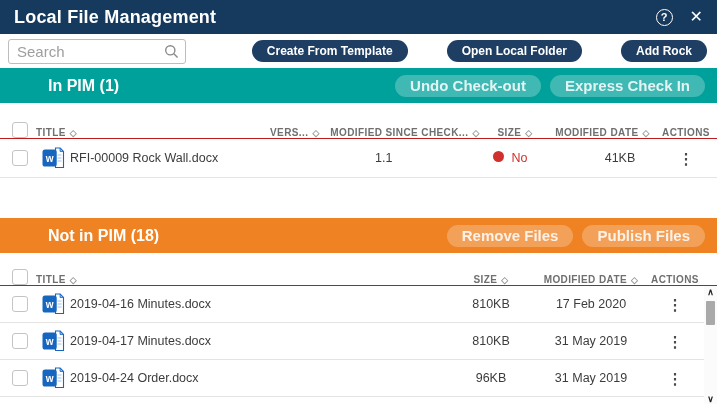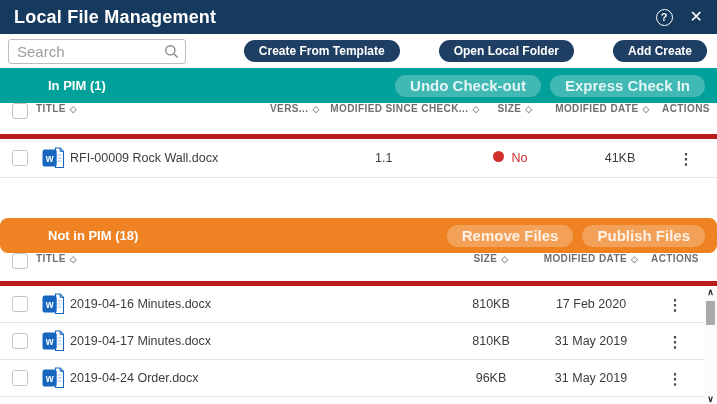--- a/index.html
+++ b/index.html
@@ -26,30 +26,30 @@
   .searchbox input::placeholder { color:#9e9e9e; }
   .searchbox svg { position:absolute; right:7px; top:5px; }
   .toolbar-buttons { margin-left:auto; display:flex; gap:8px; padding-right:2px; }
   .pill { border:none; background:var(--btn-navy,#1e3e64); color:#fff; font-weight:bold;
     font-size:12px; height:22px; padding:0 15px; border-radius:12px; cursor:pointer;
     font-family:"Liberation Sans", sans-serif;margin-left:31px; }
 
   
   .band { height:35px; display:flex; align-items:center; padding:0 12px; }
   .band.teal { background:var(--teal,#00a19a); }
-  .band.orange { background:var(--orange,#ef8222);border-radius:8px; }
-  .band-title { color:#fff; font-size:13px; font-weight:bold;padding-left:36px; }
+  .band.orange { background:var(--orange,#ef8222); }
+  .band-title { color:#fff; font-size:16px; font-weight:bold;padding-left:36px; }
   .band-actions { margin-left:auto; display:flex; gap:9px; }
   .ghost { border:none; background:rgba(255,255,255,.25); color:rgba(255,255,255,.85);
     font-weight:bold; font-size:15px; height:22px; padding:0 15px; border-radius:12px;
     cursor:default; font-family:Liberation Sans, sans-serif; }
 
   
-  .thead { display:flex; align-items:flex-start; color:#6f6f6f; font-size:10px; font-weight:bold;
-    letter-spacing:.4px; border-bottom:5px solid #b91c1c; }
+  .thead { display:flex; align-items:flex-end; color:#6f6f6f; font-size:10px; font-weight:bold;
+    letter-spacing:.4px; border-bottom:1px solid #b91c1c; }
   .thead1 { height:36px; } .thead2 { height:33px; }
   .trow { display:flex; align-items:center; color:#3c3c3c; font-size:12.5px;
     border-bottom:1px solid #e4e4e4; background:#fff; }
   .trow1 { height:39px; } .trow2 { height:37px; }
   .col-check { width:36px; display:flex; align-items:center; }
   .cb { width:16px; height:16px; border:1px solid #c4c4c4; border-radius:3px;
     margin-left:12px; background:#fff; cursor:pointer; flex:0 0 auto; }
   .col-icon { width:34px; display:flex; align-items:center; justify-content:center; }
   .col-title { flex:1; display:flex; align-items:center; gap:4px; overflow:hidden; }
   .col-ver { width:60px;margin-left:22px; } .col-mod { width:150px; display:flex; align-items:flex-start;
@@ -95,21 +95,21 @@
     <div class="searchbox">
       <input type="text" placeholder="Search" style="">
       <svg width="15" height="15" viewBox="0 0 15 15">
         <circle cx="6.3" cy="6.3" r="4.6" fill="none" stroke="#8a8a8a" stroke-width="1.4"></circle>
         <line x1="9.8" y1="9.8" x2="13.6" y2="13.6" stroke="#8a8a8a" stroke-width="1.4"></line>
       </svg>
     </div>
     <div class="toolbar-buttons">
       <button class="pill">Create From Template</button>
       <button class="pill">Open Local Folder</button>
-      <button class="pill">Add Create</button>
+      <button class="pill">Add Rock</button>
     </div>
   </div>
 
   <section>
     <div class="band teal">
       <span class="band-title">In PIM (1)</span>
       <div class="band-actions">
         <button class="ghost">Undo Check-out</button>
         <button class="ghost">Express Check In</button>
       </div>

